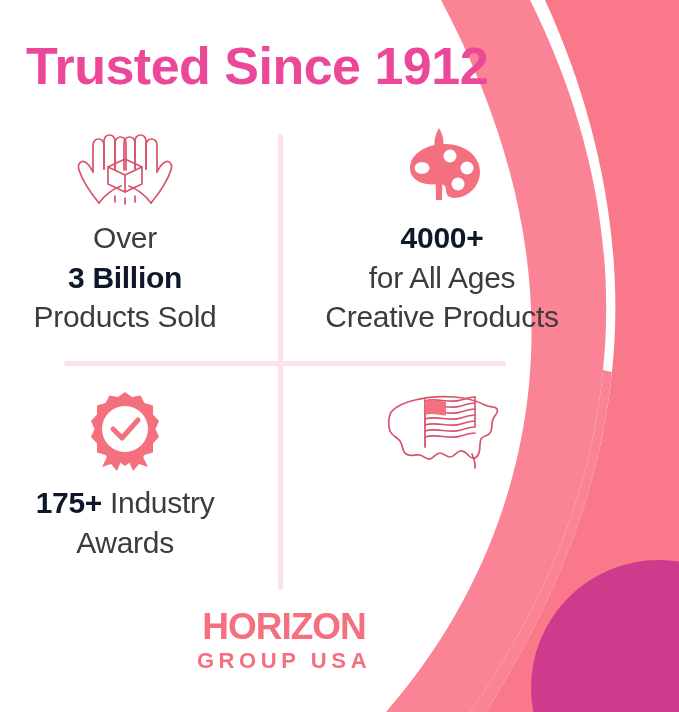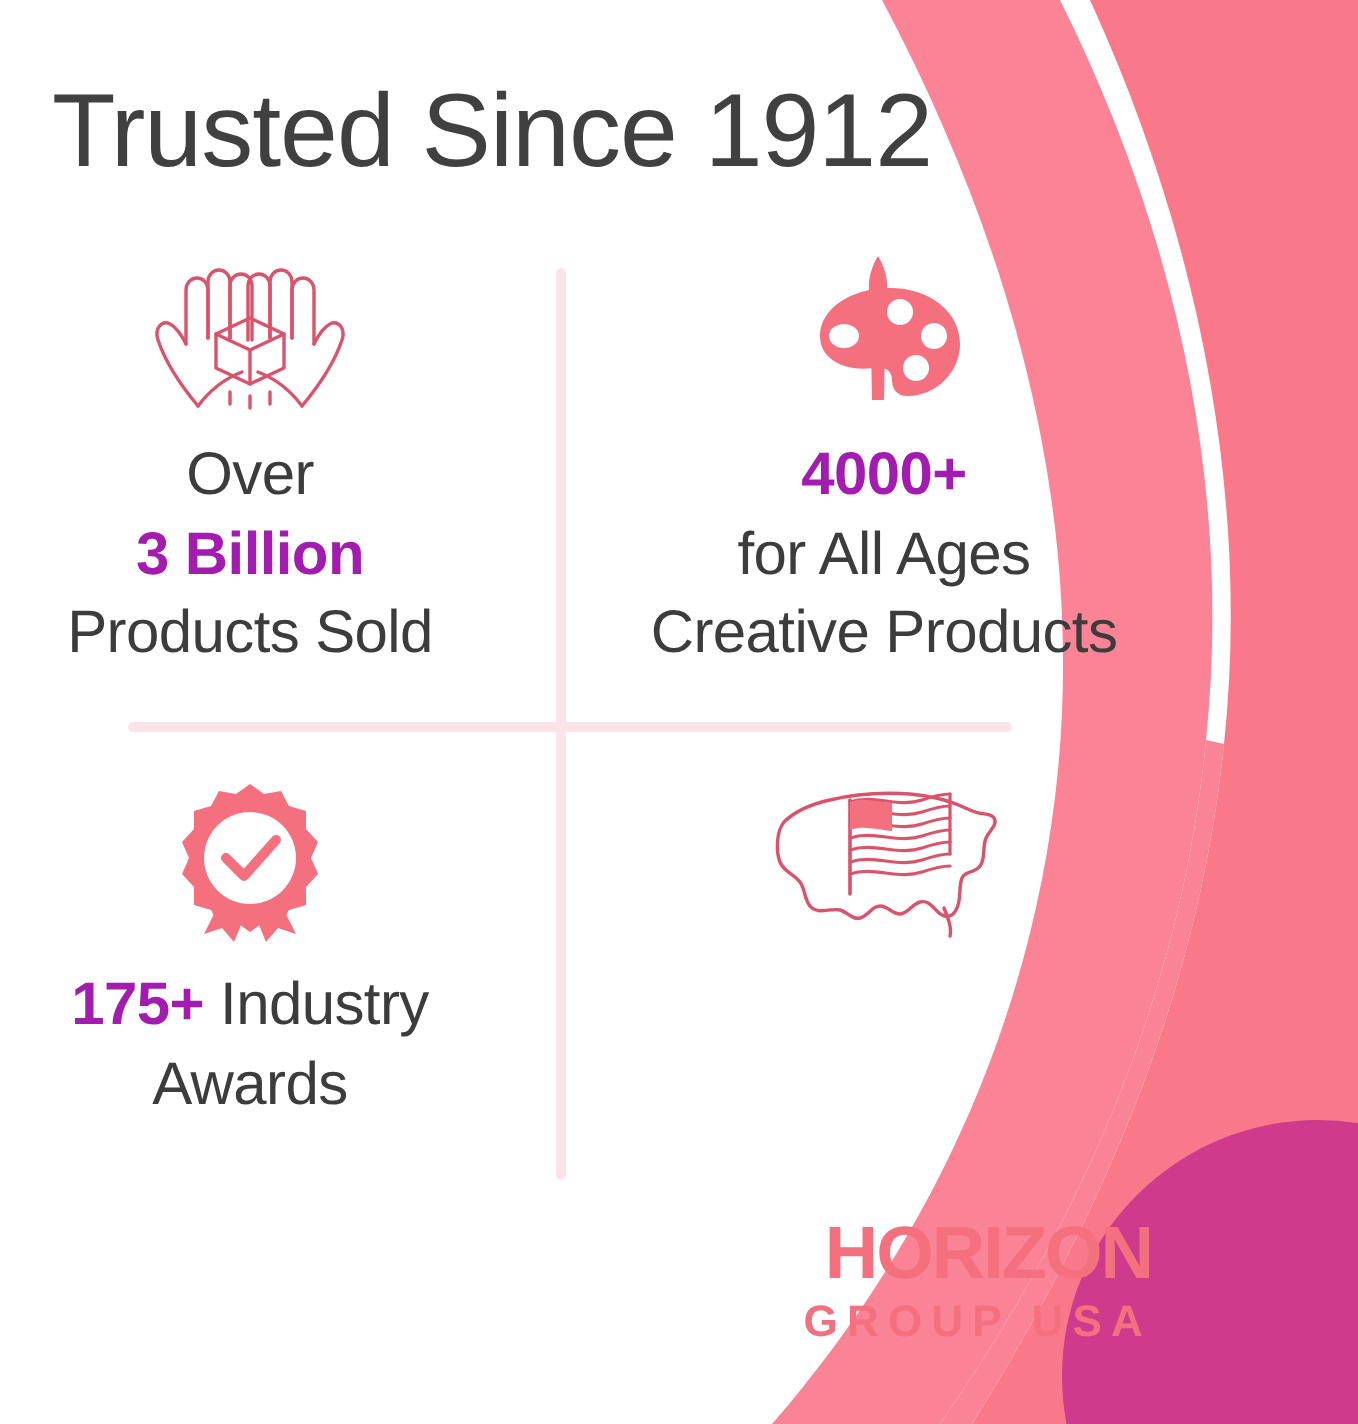--- a/index.html
+++ b/index.html
@@ -26,23 +26,23 @@
     height: 712px;
     pointer-events: none;
   }
 
   
   .title {
     position: absolute;
     left: 26px;
     top: 36px;
     font-size: 52px;
-    font-weight: normal;
+    font-weight: bold;
     letter-spacing: -0.5px;
-    color: #404040;
+    color: #ec4899;
     white-space: nowrap;
     font-family: "Liberation Sans", sans-serif;
   }
 
   
   .divider-h {
     position: absolute;
     left: 64px;
     top: 361px;
     width: 442px;
@@ -80,30 +80,30 @@
 
   .stat-text {
     margin-top: 12px;
     color: #3C3C3C;
     font-size: 30px;
     line-height: 1.32;
     font-weight: normal;
     letter-spacing: -0.3px;
     font-family: "Liberation Sans", sans-serif;
   }
-  .stat-text .b { font-weight: bold; color: #a21caf; }
+  .stat-text .b { font-weight: bold; color: #0f172a; }
   .stat-line { display: block; white-space: nowrap; }
 
   
   .logo {
     position: absolute;
-    left: 16px;
+    left: 4px;
     top: 608px;
     width: 560px;
-    text-align: right;
+    text-align: center;
   }
   .logo-main {
     font-size: 37px;
     font-weight: bold;
     color: #F4707F;
     letter-spacing: -1px;
     line-height: 1;
     font-family: "Liberation Sans", sans-serif;
   }
   .logo-sub {

